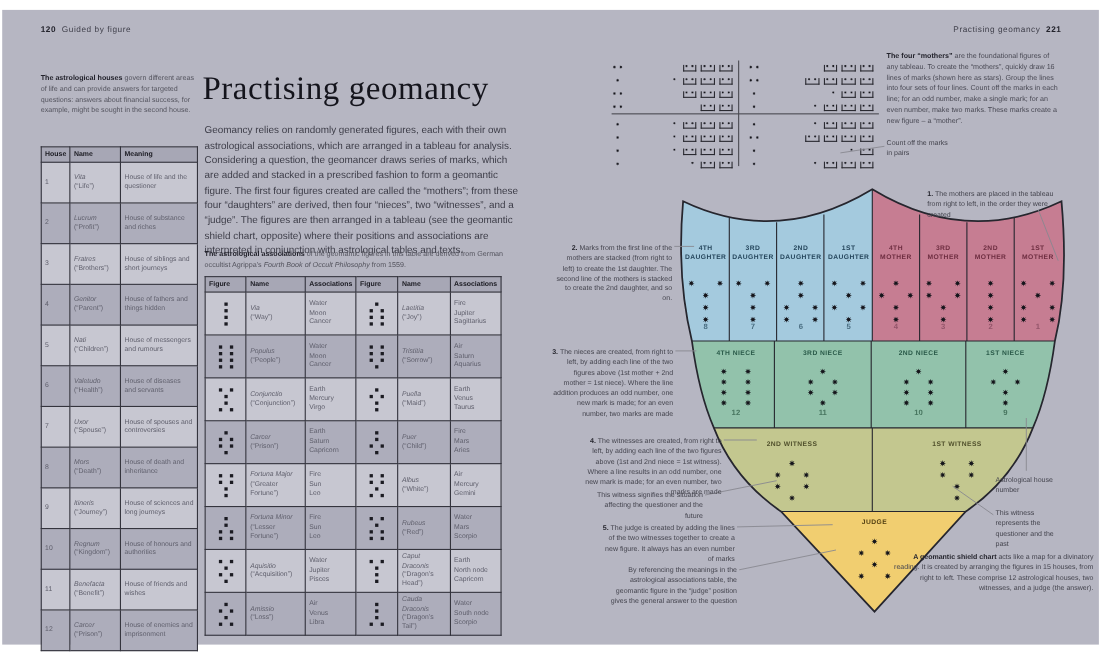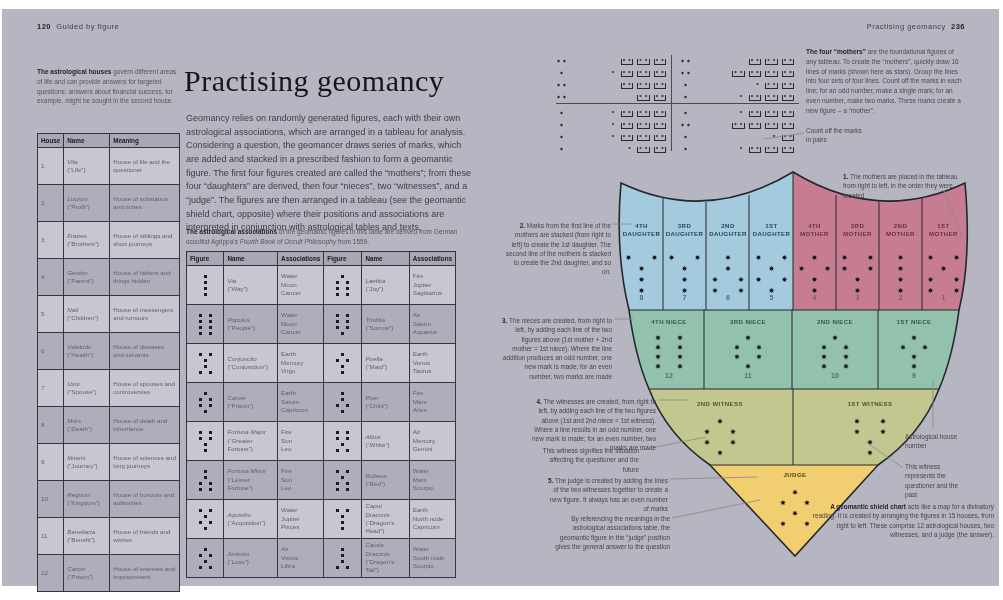--- a/index.html
+++ b/index.html
@@ -43,21 +43,21 @@
 </head>
 <body>
 <div id="root">
 
   <div class="spread" style="background: rgb(182, 182, 194);"></div>
 
   <div class="abs hdr" style="left:37px;top:22px;">
     <b>120</b>&nbsp;&nbsp;<span>Guided by figure</span>
   </div>
   <div class="abs hdr" style="left:760px;top:22px;width:205px;text-align:right;">
-    <span>Practising geomancy</span>&nbsp;&nbsp;<b>236</b>
+    <span>Practising geomancy</span>&nbsp;&nbsp;<b>221</b>
   </div>
 
   <div class="abs smalltext" style="left:37px;top:67px;width:146px;">
     <span class="lead">The astrological houses</span><span> govern different areas of life and can provide answers for targeted questions: answers about financial success, for example, might be sought in the second house.</span>
   </div>
 
   <table class="abs dktbl" id="houses-table" style="left:37px;top:133px;width:143px;">
     <colgroup>
         <col style="width:24px">
         <col style="width:46px">

